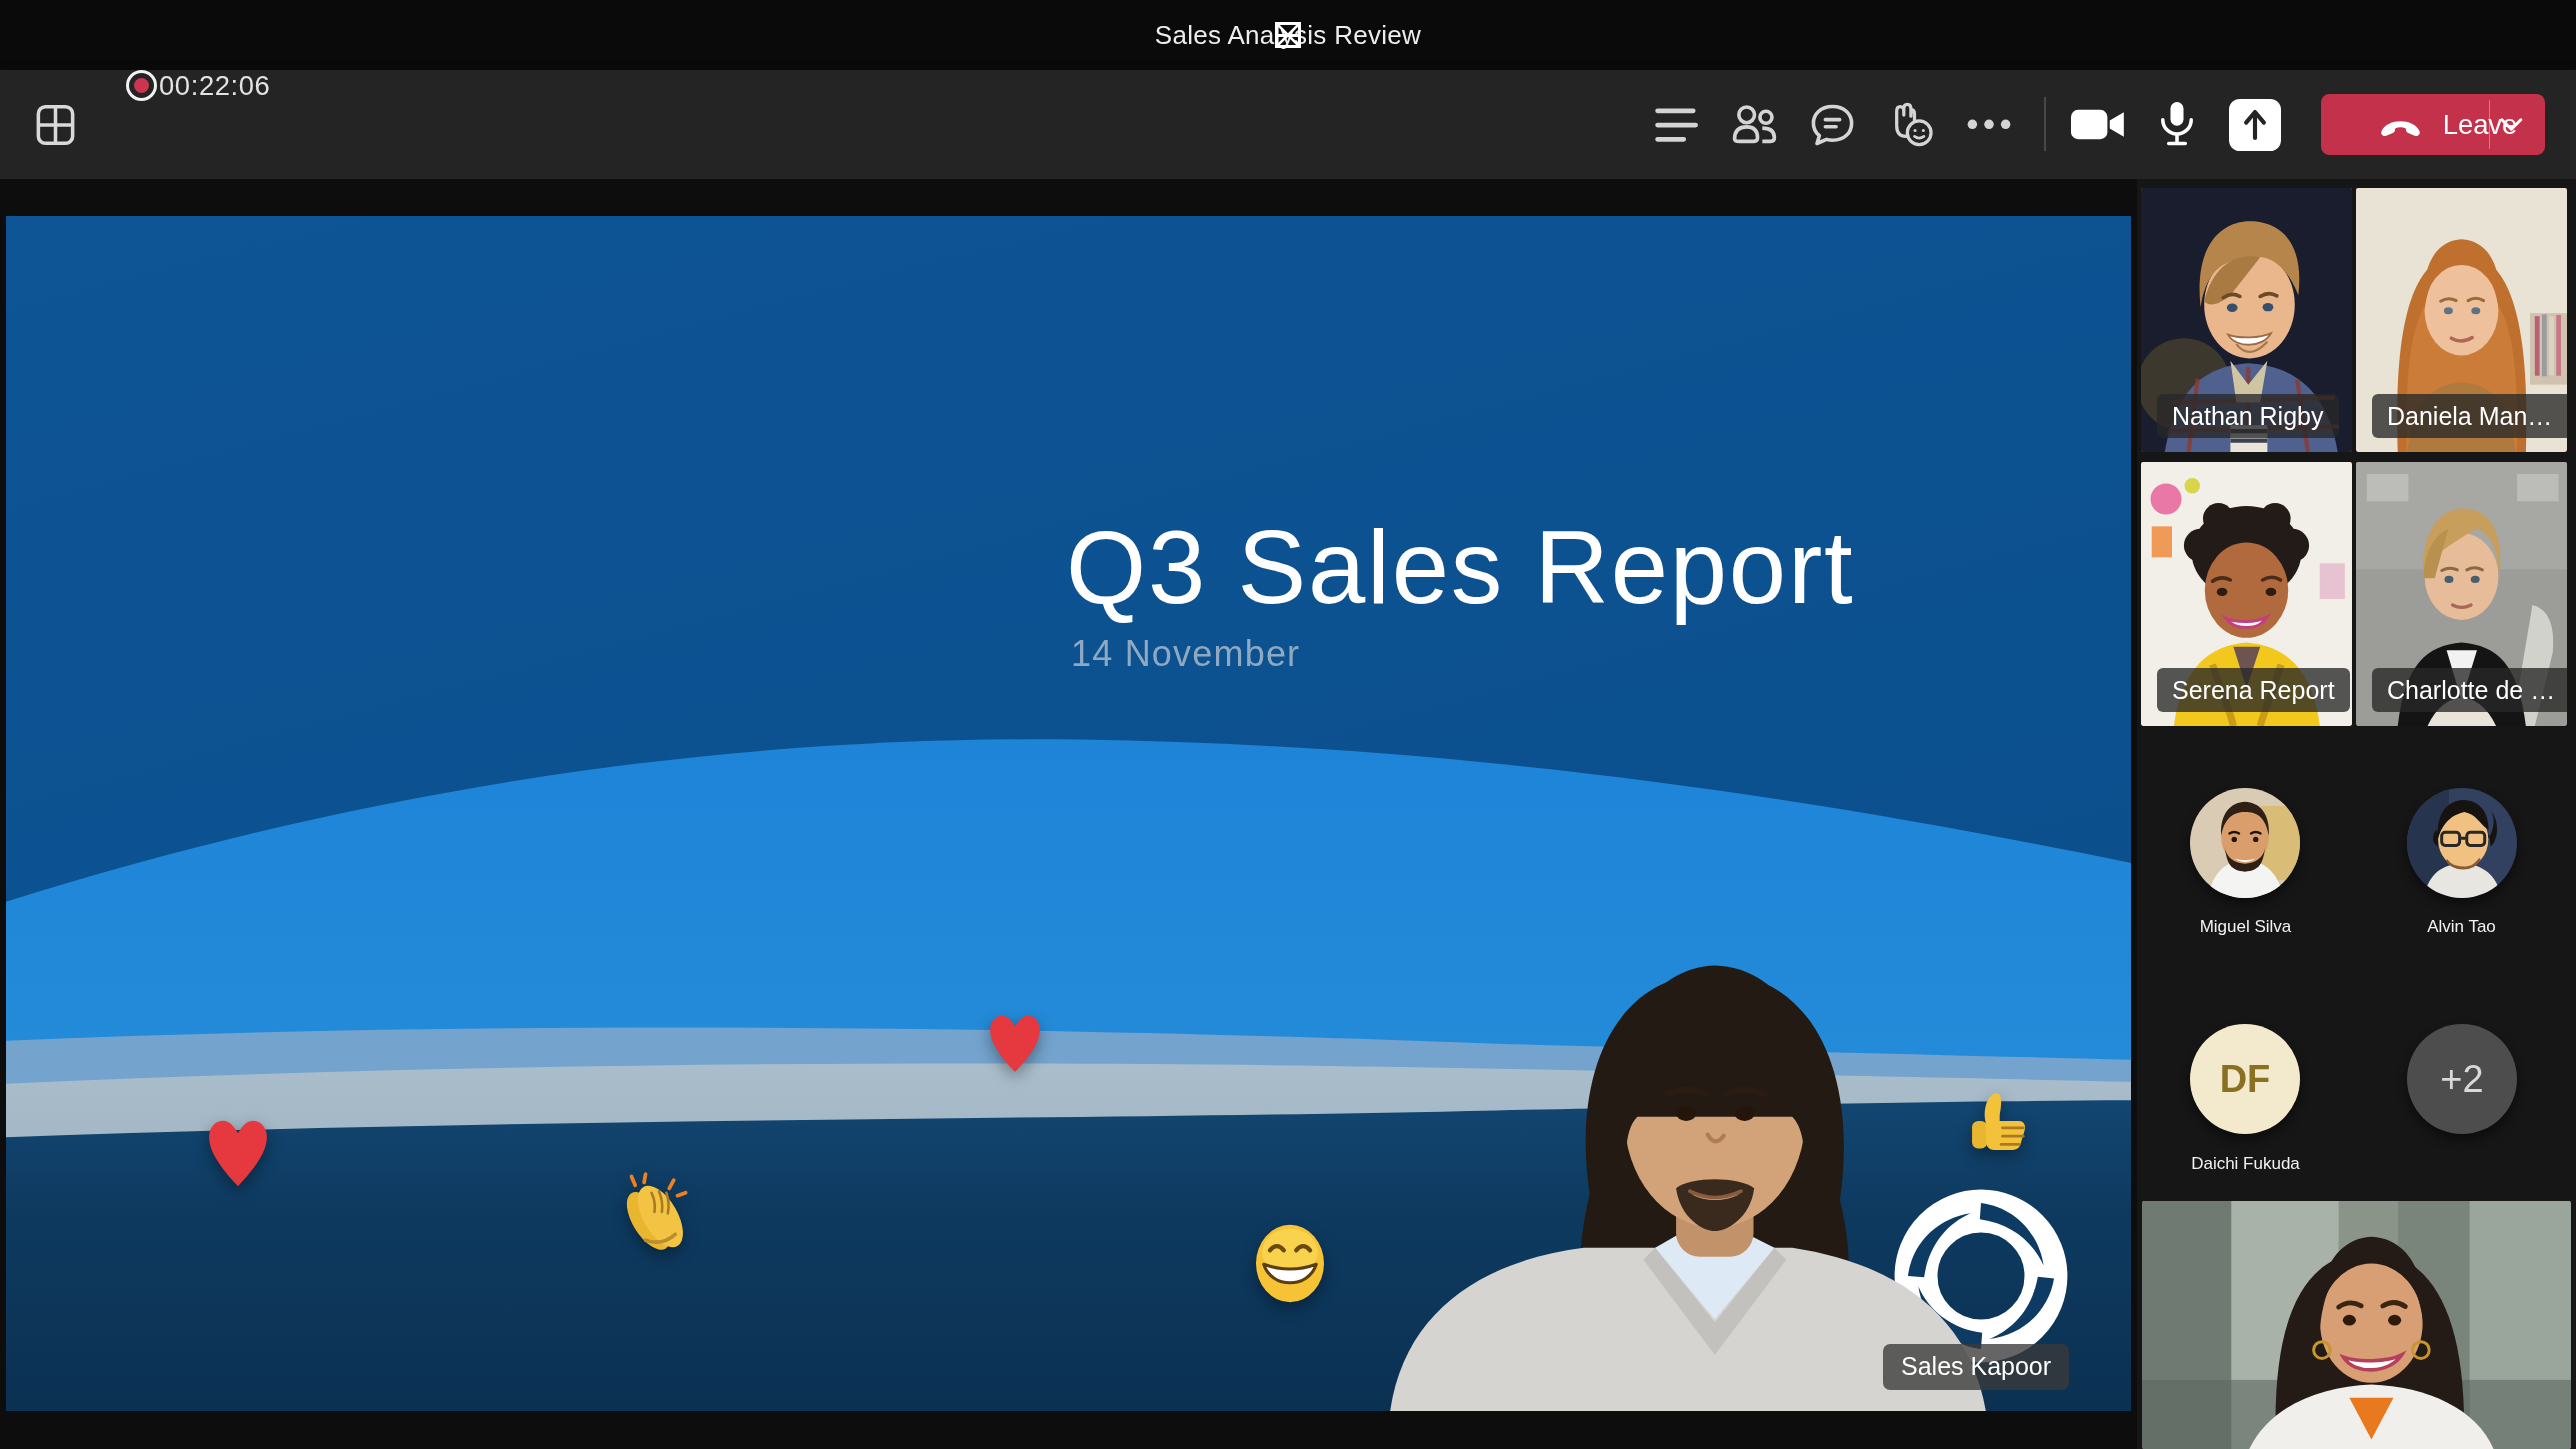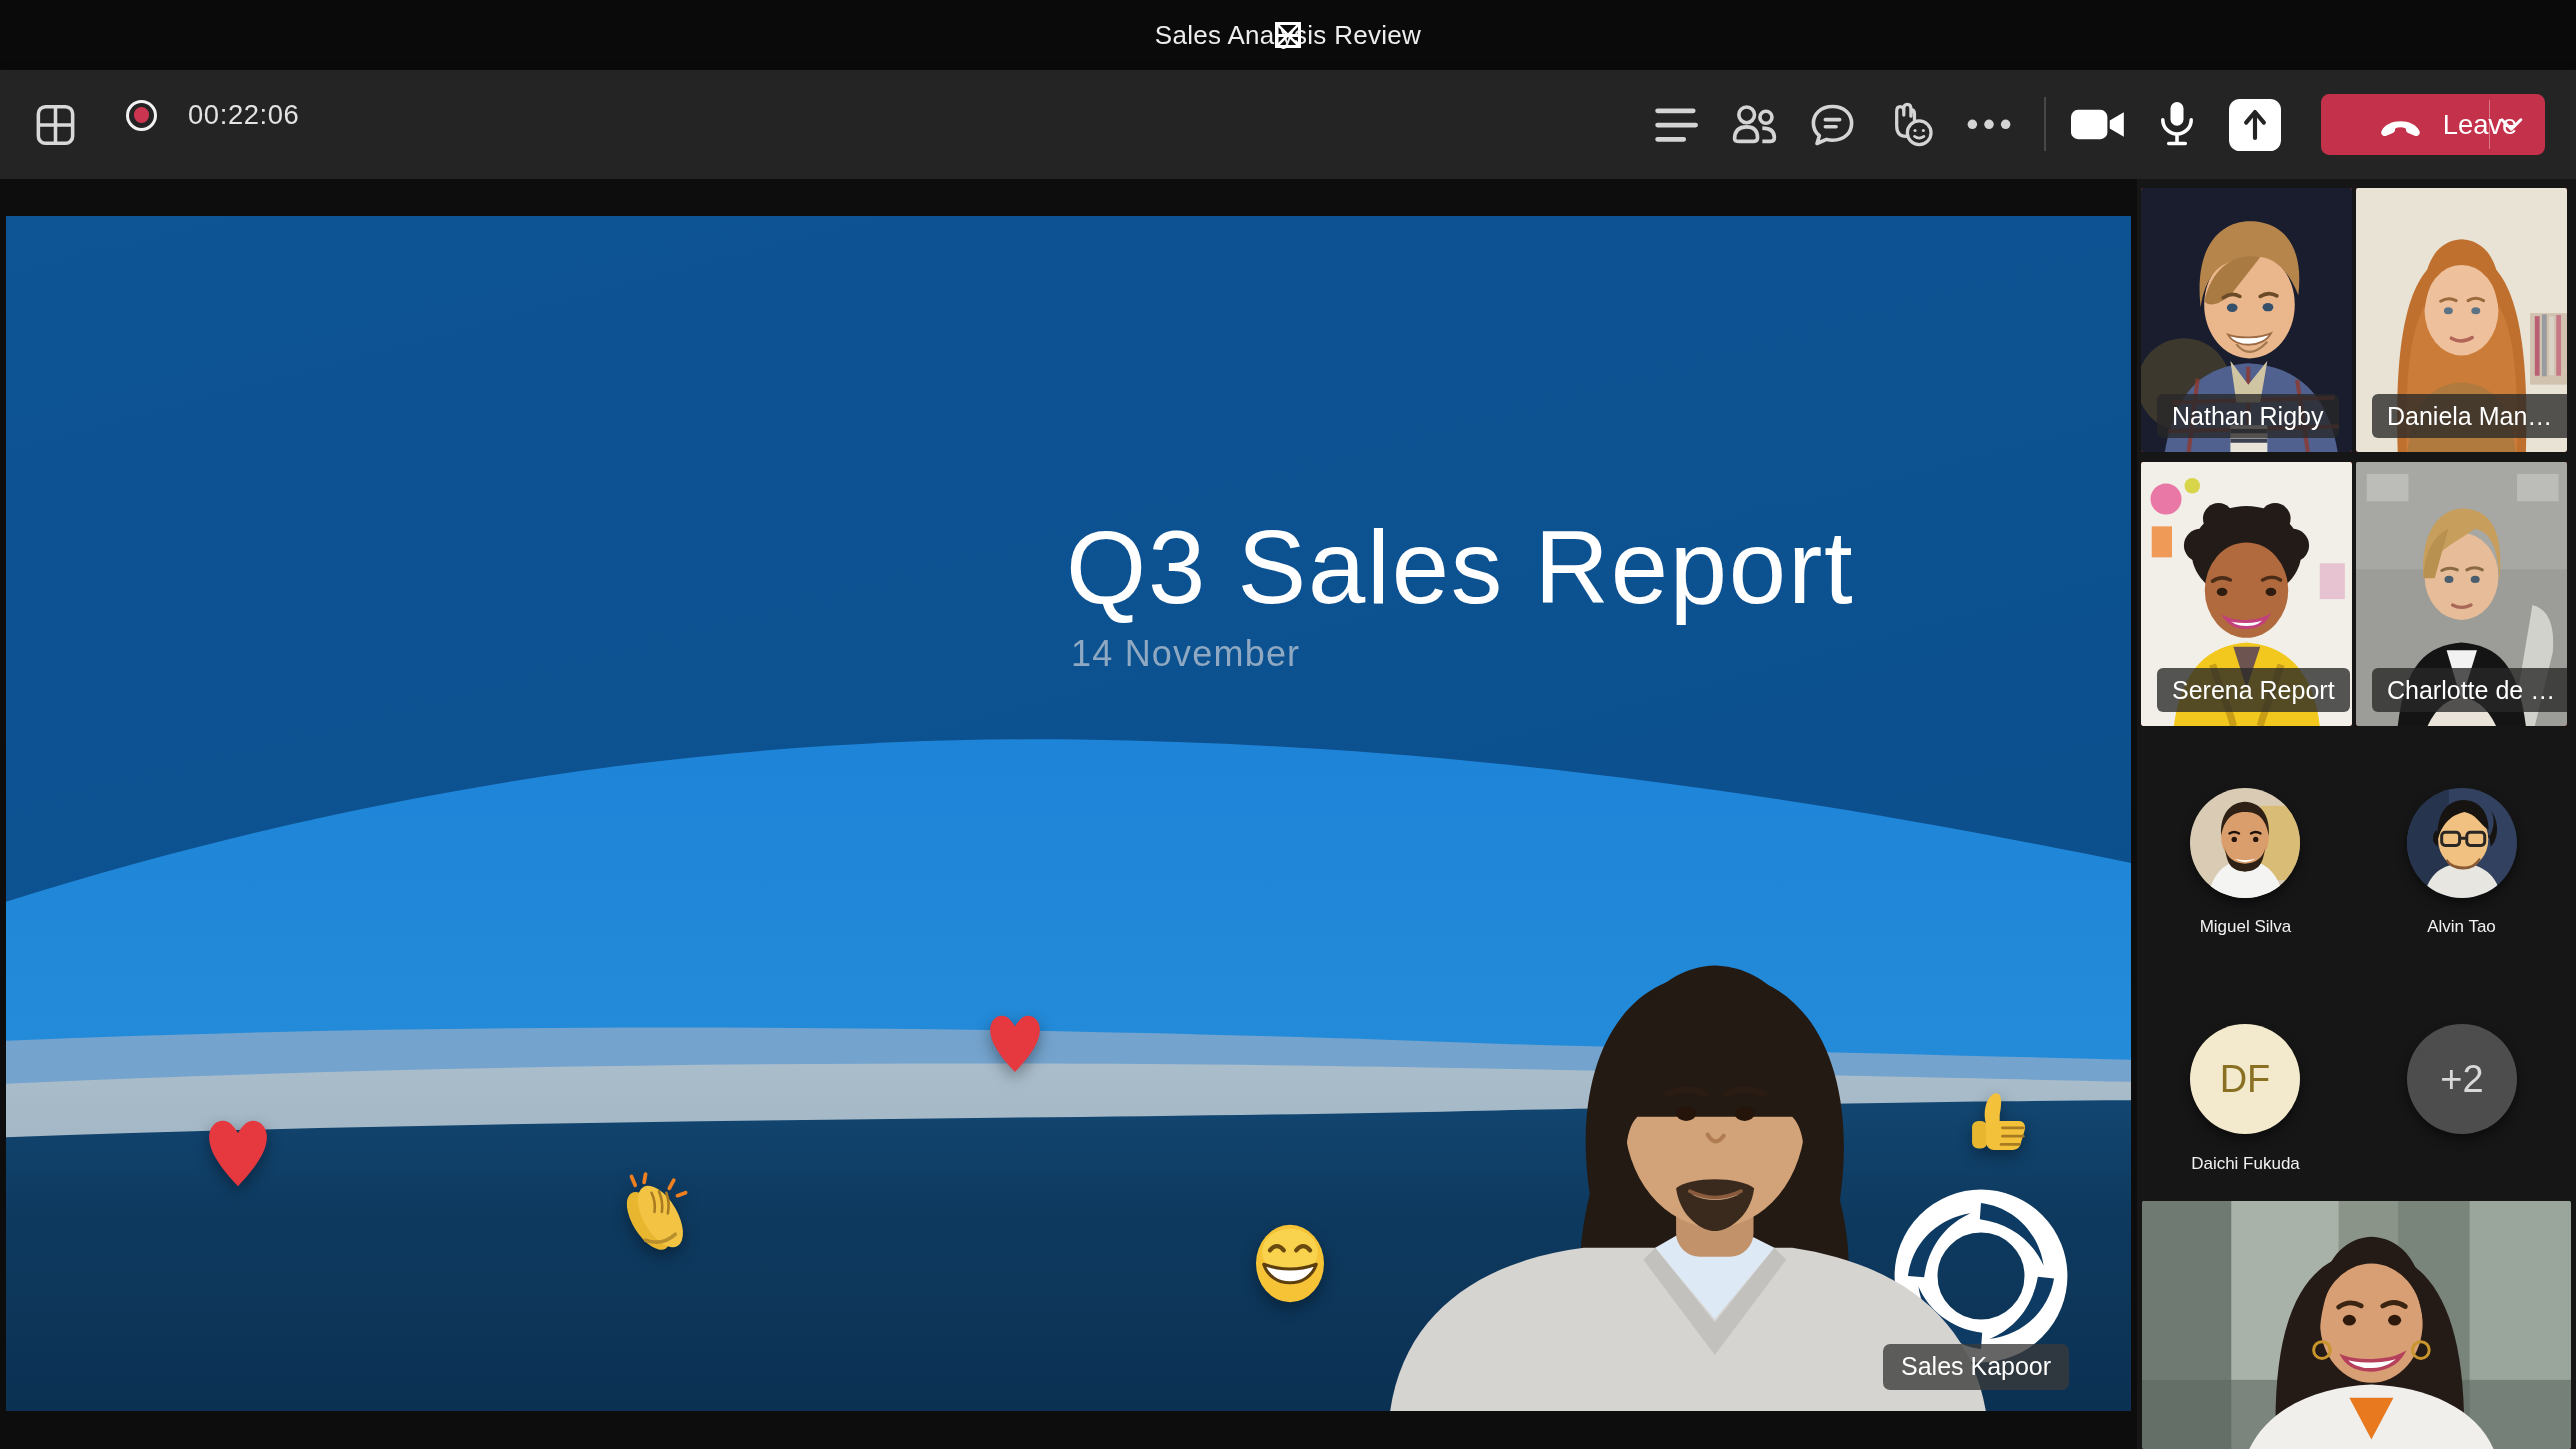--- a/index.html
+++ b/index.html
@@ -13,21 +13,21 @@
   .winbtn{position:absolute;top:0;height:70px;width:67px;display:flex;align-items:center;justify-content:center;}
   .winbtn.min{left:3933;} .winbtn.max{left:4066;} .winbtn.close{left:4199;width:72px;}
   .minbar{width:24px;height:3px;background:#fff;}
   .maxsq{width:20px;height:20px;border:3px solid #fff;}
 
   
   .toolbar{position:absolute;left:0;top:70px;width:2576px;height:109px;background:#242424;
            box-shadow:0 4.8px 13px rgba(0,0,0,.6);}
   .tbtn{position:absolute;top:0;height:109px;width:54px;display:flex;align-items:center;justify-content:center;}
   .gridicon{position:absolute;left:31px;top:0;height:109px;width:48px;display:flex;align-items:center;justify-content:center;}
-  .recchip{position:absolute;left:126px;top:0;height:90px;display:flex;align-items:center;gap:31px;}
+  .recchip{position:absolute;left:126px;top:0;height:90px;display:flex;gap:2px;}
   .recdot{width:25px;height:25px;border:3.6px solid #f2f2f2;border-radius:50%;display:flex;align-items:center;justify-content:center;}
   .recdot i{display:block;width:15.5px;height:15.5px;border-radius:50%;background:#cb3550;}
   .timer{font-size:27.4px;color:#e3e3e3;letter-spacing:0.6px;}
   .tdivider{position:absolute;left:2044px;top:27.4px;width:1.8px;height:54px;background:#474747;}
   .leave{position:absolute;left:2321px;top:24px;width:224px;height:61px;background:#C4314B;border-radius:8.3px;
          display:flex;align-items:center;justify-content:center;}
   .leave .phicon{margin-left:29px;}
   .leave .ltext{font-size:27.4px;color:#fff;margin-left:20px;font-weight:500;}
   .leave .ldiv{position:absolute;right:55px;top:6px;bottom:6px;width:1.2px;background:rgba(255,255,255,.35);}
   .leave .chev{position:absolute;right:14.3px;top:0;height:61px;width:38px;display:flex;align-items:center;justify-content:center;}
@@ -49,21 +49,21 @@
   .sidebar{position:absolute;left:2137px;top:179px;width:439px;height:1270px;background:#161616;}
   .vtile{position:absolute;width:211px;height:264px;border-radius:2.4px;overflow:hidden;background:#ef4444;}
   .vtile svg{position:absolute;left:0;top:0;width:100%;height:100%;}
   .vlabel{position:absolute;left:15.5px;bottom:14.3px;background:rgba(40,40,40,.78);color:#fff;font-size:25px;
           padding:7.2px 15.5px;border-radius:6px;white-space:nowrap;max-width:173px;overflow:hidden;text-overflow:ellipsis;}
   .selftile{position:absolute;left:2142px;top:1201px;width:429px;height:248px;border-radius:2.4px;overflow:hidden;background:#333;}
   .selftile svg{position:absolute;left:0;top:0;width:100%;height:100%;}
   .avcircle{position:absolute;width:110px;height:110px;border-radius:50%;overflow:hidden;
             display:flex;align-items:center;justify-content:center;box-shadow:0 6px 10.7px rgba(0,0,0,.45);}
   .avname{position:absolute;width:203px;text-align:center;font-size:17px;color:#f2f2f2;white-space:nowrap;}
-  .initials{font-size:38px;font-weight:400;}
+  .initials{font-size:38px;font-weight:700;}
 
   .ic{display:block;}
 </style>
 </head>
 <body>
 
 <div class="app">
 
   <div class="titlebar">
     <div class="wtitle">Sales Analysis Review</div>

